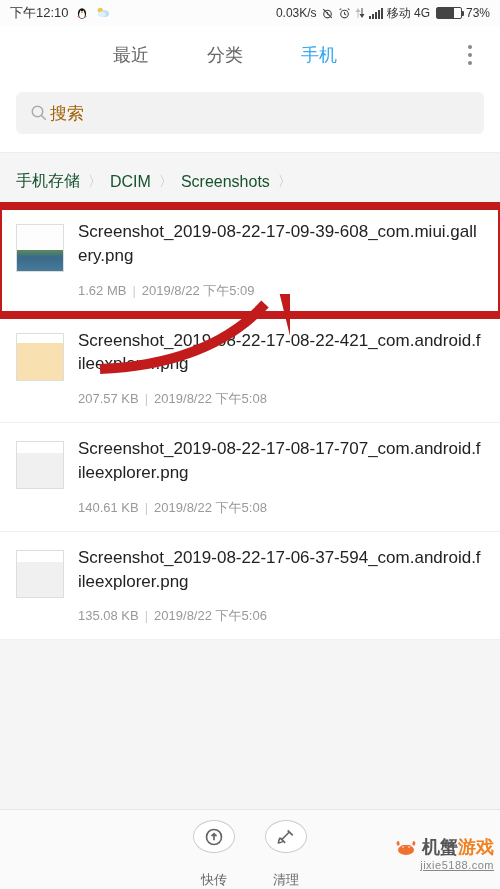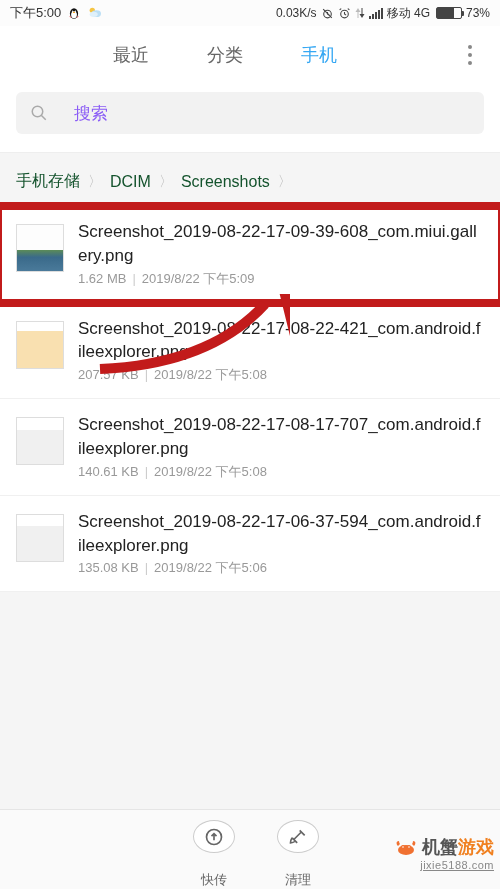--- a/index.html
+++ b/index.html
@@ -58,23 +58,23 @@
       background:#fff; padding: 8px 16px 18px;
       border-bottom: 1px solid #eee;
     }
     .search-box {
       background: #f2f2f2;
       border-radius: 6px;
       height: 42px;
       display: flex;
       align-items: center;
       padding: 0 14px;
-      color: #8b5cf6;
+      color: #a16207;
       font-size: 17px;
-      gap: 26px;
+      gap: 2px;
     }
     .search-icon-svg{ width:18px; height:18px; }
     .breadcrumb {
       padding: 18px 16px 14px;
       font-size: 16px;
       color: #999;
       display: flex;
       align-items: center;
       gap: 4px;
       background: #f5f5f5;
@@ -105,21 +105,21 @@
     .file-info{ flex:1; min-width:0; }
     .file-name{
       font-size: 17px;
       color: #222;
       line-height: 1.4;
       word-break: break-all;
     }
     .file-meta{
       font-size: 13px;
       color: #999;
-      margin-top: 2px;
+      margin-top: 14px;
     }
     .file-meta .sep{ color:#ccc; margin: 0 6px;}
     .highlight-box{
       position: relative;
     }
     .highlight-border{
       position:absolute;
       top: -4px; left: -6px; right: -6px; bottom: -4px;
       border: 8px solid #c21b1b;
       pointer-events:none;
@@ -140,21 +140,21 @@
       height: 80px;
       background: #fafafa;
       border-top: 1px solid #e5e5e5;
       display:flex;
       justify-content:center;
       gap: 30px;
       padding-top: 10px;
     }
     .bottom-btn{
       display:flex; flex-direction:column; align-items:center; gap:18px;
-      font-size: 13px; color:#666;margin-left:12px;
+      font-size: 13px; color:#666;
     }
     .circ-btn{
       width:42px; height:42px; border-radius:50%;
       border: 1px solid #ccc;
       display:flex; align-items:center; justify-content:center;
       background:#fff;
     }
     .watermark{
       position:absolute;
       right: 6px;
@@ -168,21 +168,21 @@
     .wm-name .orange{ color:#f08020;}
     .wm-url{ font-size: 11px; color:#888; letter-spacing:0.5px;text-decoration:underline;}
     .signal-bars{ display:inline-flex; align-items:flex-end; gap:1px; height:11px;}
     .signal-bars span{ width:2px; background:#444;}
   </style>
 </head>
 <body>
 
 <div class="status-bar">
   <div class="status-left">
-    <span>下午5:00</span>
+    <span>下午12:10</span>
     <svg class="penguin" viewBox="0 0 24 24">
         <ellipse cx="12" cy="13" rx="7" ry="9" fill="#111"></ellipse>
         <ellipse cx="12" cy="15" rx="5" ry="6" fill="#fff"></ellipse>
         <circle cx="9.5" cy="9" r="1.2" fill="#fff"></circle>
         <circle cx="14.5" cy="9" r="1.2" fill="#fff"></circle>
         <ellipse cx="12" cy="11" rx="2" ry="1" fill="#f6a623"></ellipse>
         <path d="M4 17 q2 4 4 2" fill="#d33"></path>
         <path d="M20 17 q-2 4 -4 2" fill="#d33"></path>
       </svg>
     <svg class="weather-ico" viewBox="0 0 24 24">

